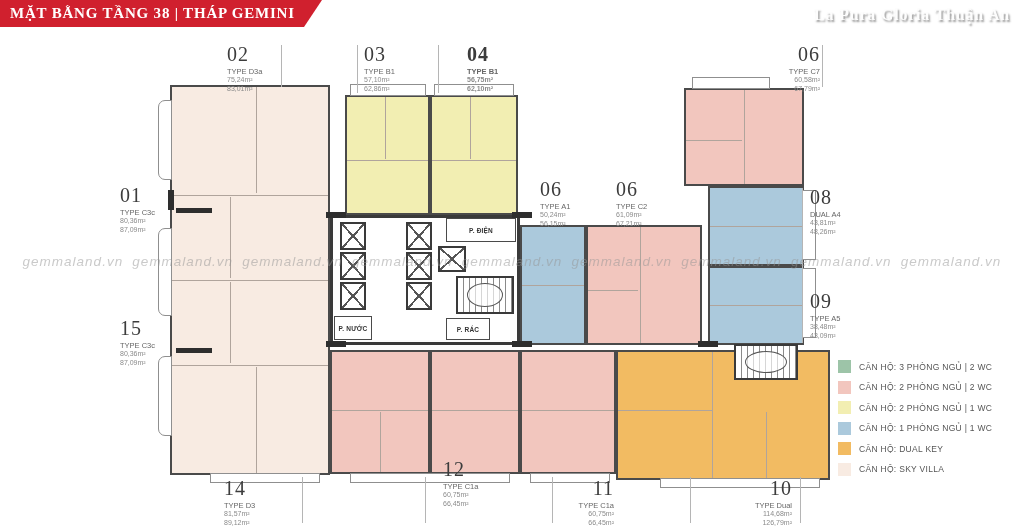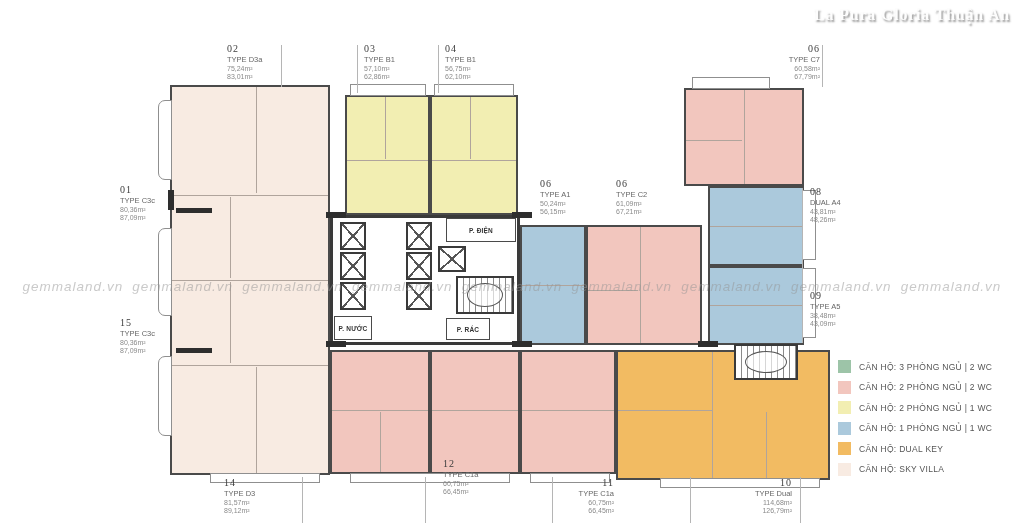--- a/index.html
+++ b/index.html
@@ -32,40 +32,43 @@
   .corelabel{font-size:6.5px;font-weight:bold;color:#333;white-space:nowrap;letter-spacing:.2px;}
   .part-v{position:absolute;width:1px;background:#b0a49c;z-index:2;}
   .part-h{position:absolute;height:1px;background:#b0a49c;z-index:2;}
   .balc{position:absolute;border:1px solid #8f8f8f;background:#fff;box-sizing:border-box;z-index:1;}
   .colm{position:absolute;background:#2e2e2e;z-index:4;}
   .leader{position:absolute;background:#b5b5b5;z-index:4;}
 
   
   .ulabel{position:absolute;width:74px;z-index:5;line-height:1.18;color:#555;}
   .ulabel.r{text-align:right;}
-  .unum{font-family:"Liberation Serif",serif;font-size:10px;color:#3c3c3c;letter-spacing:1px;}
+  .unum{font-family:"Liberation Serif",serif;font-size:20px;color:#3c3c3c;letter-spacing:1px;}
   .utype{font-size:7.5px;color:#666;margin-top:1px;white-space:nowrap;}
   .uarea{font-size:7px;color:#8b8b8b;white-space:nowrap;}
 
   
   .wm-row{position:absolute;left:0;right:0;top:254px;display:flex;justify-content:space-around;
           padding:0 18px;z-index:8;pointer-events:none;}
-  .wm{font-style:italic;font-size:13.5px;color:rgba(150,150,150,.5);letter-spacing:1px;white-space:nowrap;margin-top:25px;}
+  .wm{font-style:italic;font-size:13.5px;color:rgba(150,150,150,.5);letter-spacing:1px;white-space:nowrap;}
 
   
   .legend{position:absolute;left:838px;top:360px;z-index:6;}
   .lrow{display:flex;align-items:center;margin-bottom:7.5px;}
   .lsw{width:13px;height:13px;margin-right:8px;flex:0 0 auto;}
   .ltext{font-size:8.5px;color:#555;letter-spacing:.3px;white-space:nowrap;}
 </style>
 </head>
 <body>
 
 <div id="canvas">
 
+  <div class="banner" style="background-color: rgb(208, 32, 46);">
+    <span>MẶT BẰNG TẦNG 38 | THÁP GEMINI</span>
+  </div>
   <div class="brand">La Pura Gloria Thuận An</div>
 
   <div class="blk" style="left: 170px; top: 85px; width: 160px; height: 390px; background-color: rgb(248, 235, 226);"></div>
 
   <div class="blk" style="left: 345px; top: 95px; width: 85px; height: 120px; background-color: rgb(242, 238, 178);"></div>
   <div class="blk" style="left: 430px; top: 95px; width: 88px; height: 120px; background-color: rgb(242, 238, 178);"></div>
 
   <div class="blk" style="left: 520px; top: 225px; width: 66px; height: 120px; background-color: rgb(171, 201, 220);"></div>
   <div class="blk" style="left: 586px; top: 225px; width: 116px; height: 120px; background-color: rgb(242, 198, 190);"></div>
 
@@ -171,21 +174,21 @@
     <div class="utype">TYPE D3a</div>
     <div class="uarea">75,24m²</div>
     <div class="uarea">83,01m²</div>
   </div>
   <div class="ulabel" style="left:364px;top:43px;">
     <div class="unum">03</div>
     <div class="utype">TYPE B1</div>
     <div class="uarea">57,10m²</div>
     <div class="uarea">62,86m²</div>
   </div>
-  <div class="ulabel" style="left:445px;top:43px;">
+  <div class="ulabel" style="left:467px;top:43px;font-weight:bold;">
     <div class="unum">04</div>
     <div class="utype">TYPE B1</div>
     <div class="uarea">56,75m²</div>
     <div class="uarea">62,10m²</div>
   </div>
   <div class="ulabel" style="left:540px;top:178px;">
     <div class="unum">06</div>
     <div class="utype">TYPE A1</div>
     <div class="uarea">50,24m²</div>
     <div class="uarea">56,15m²</div>

